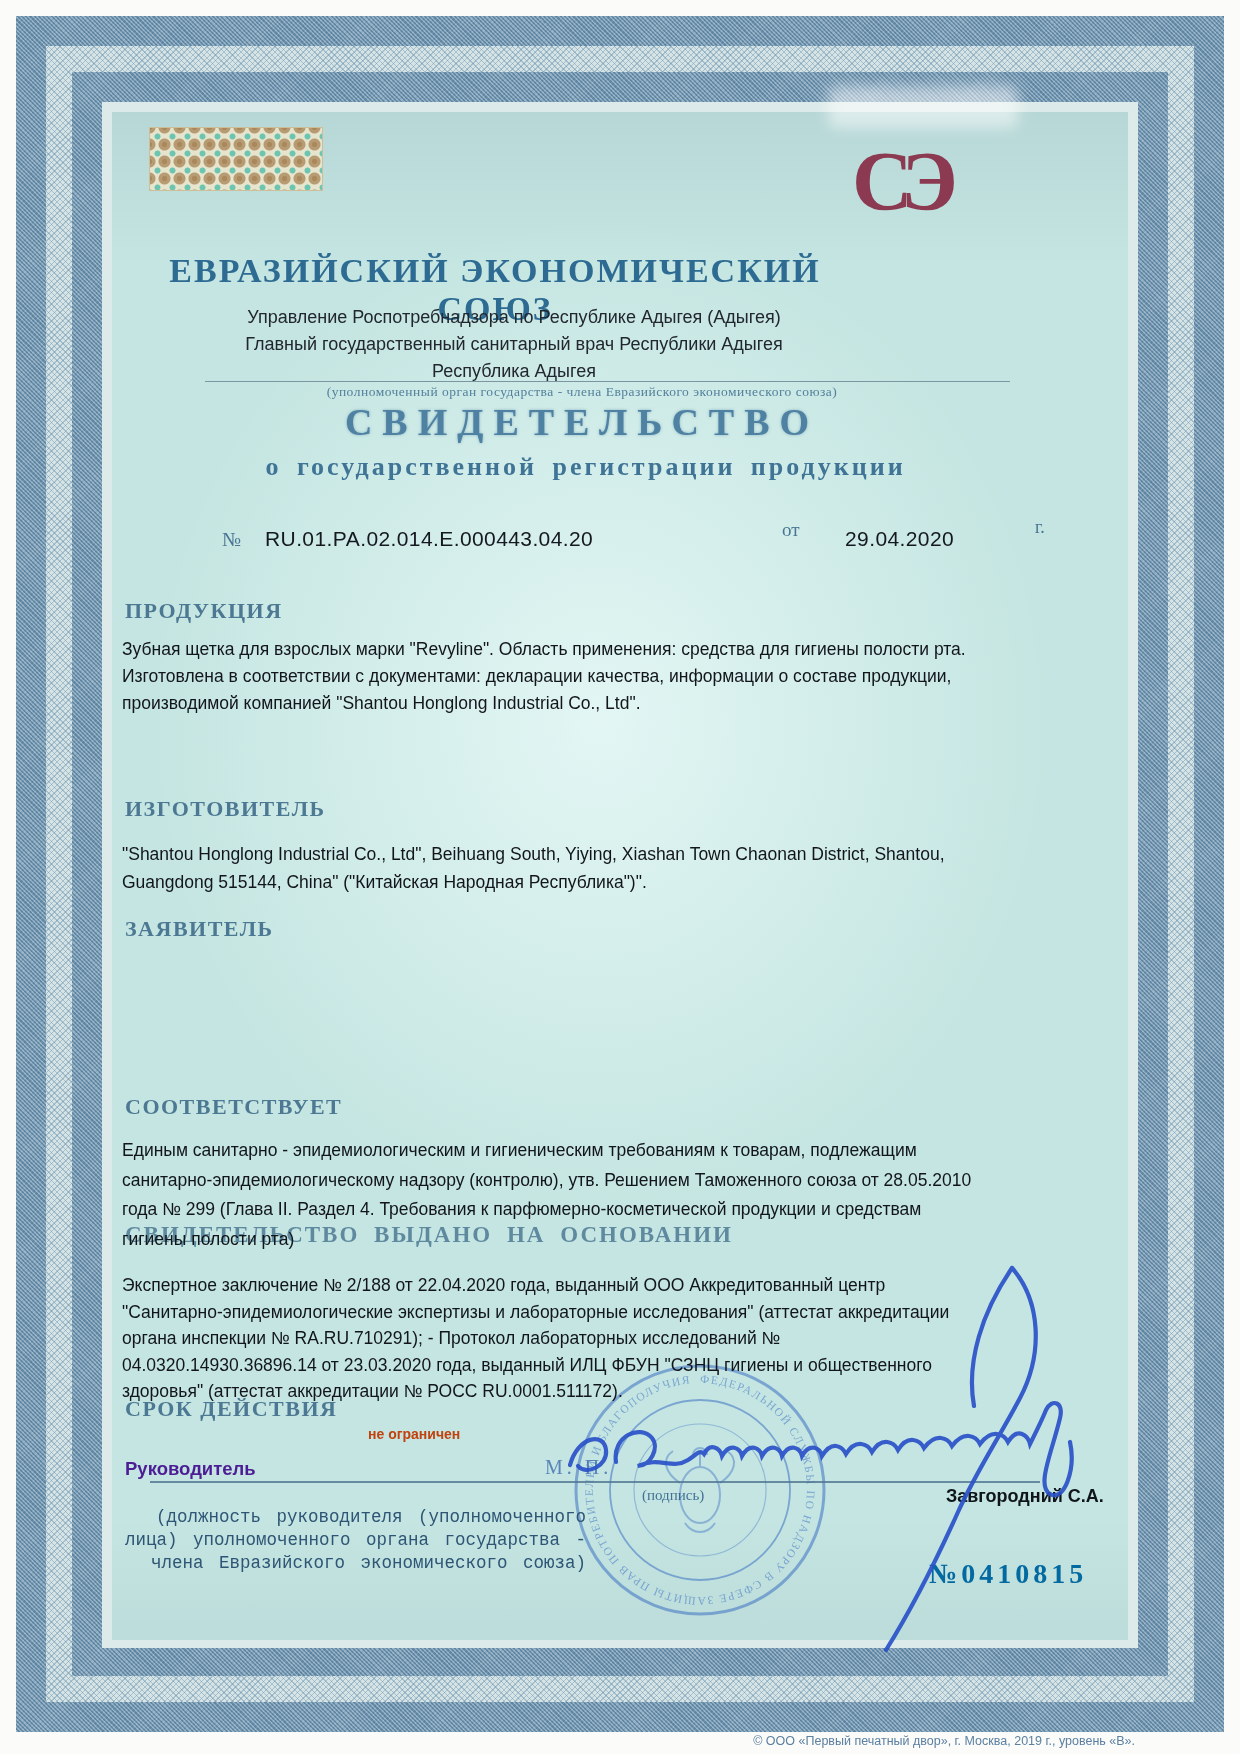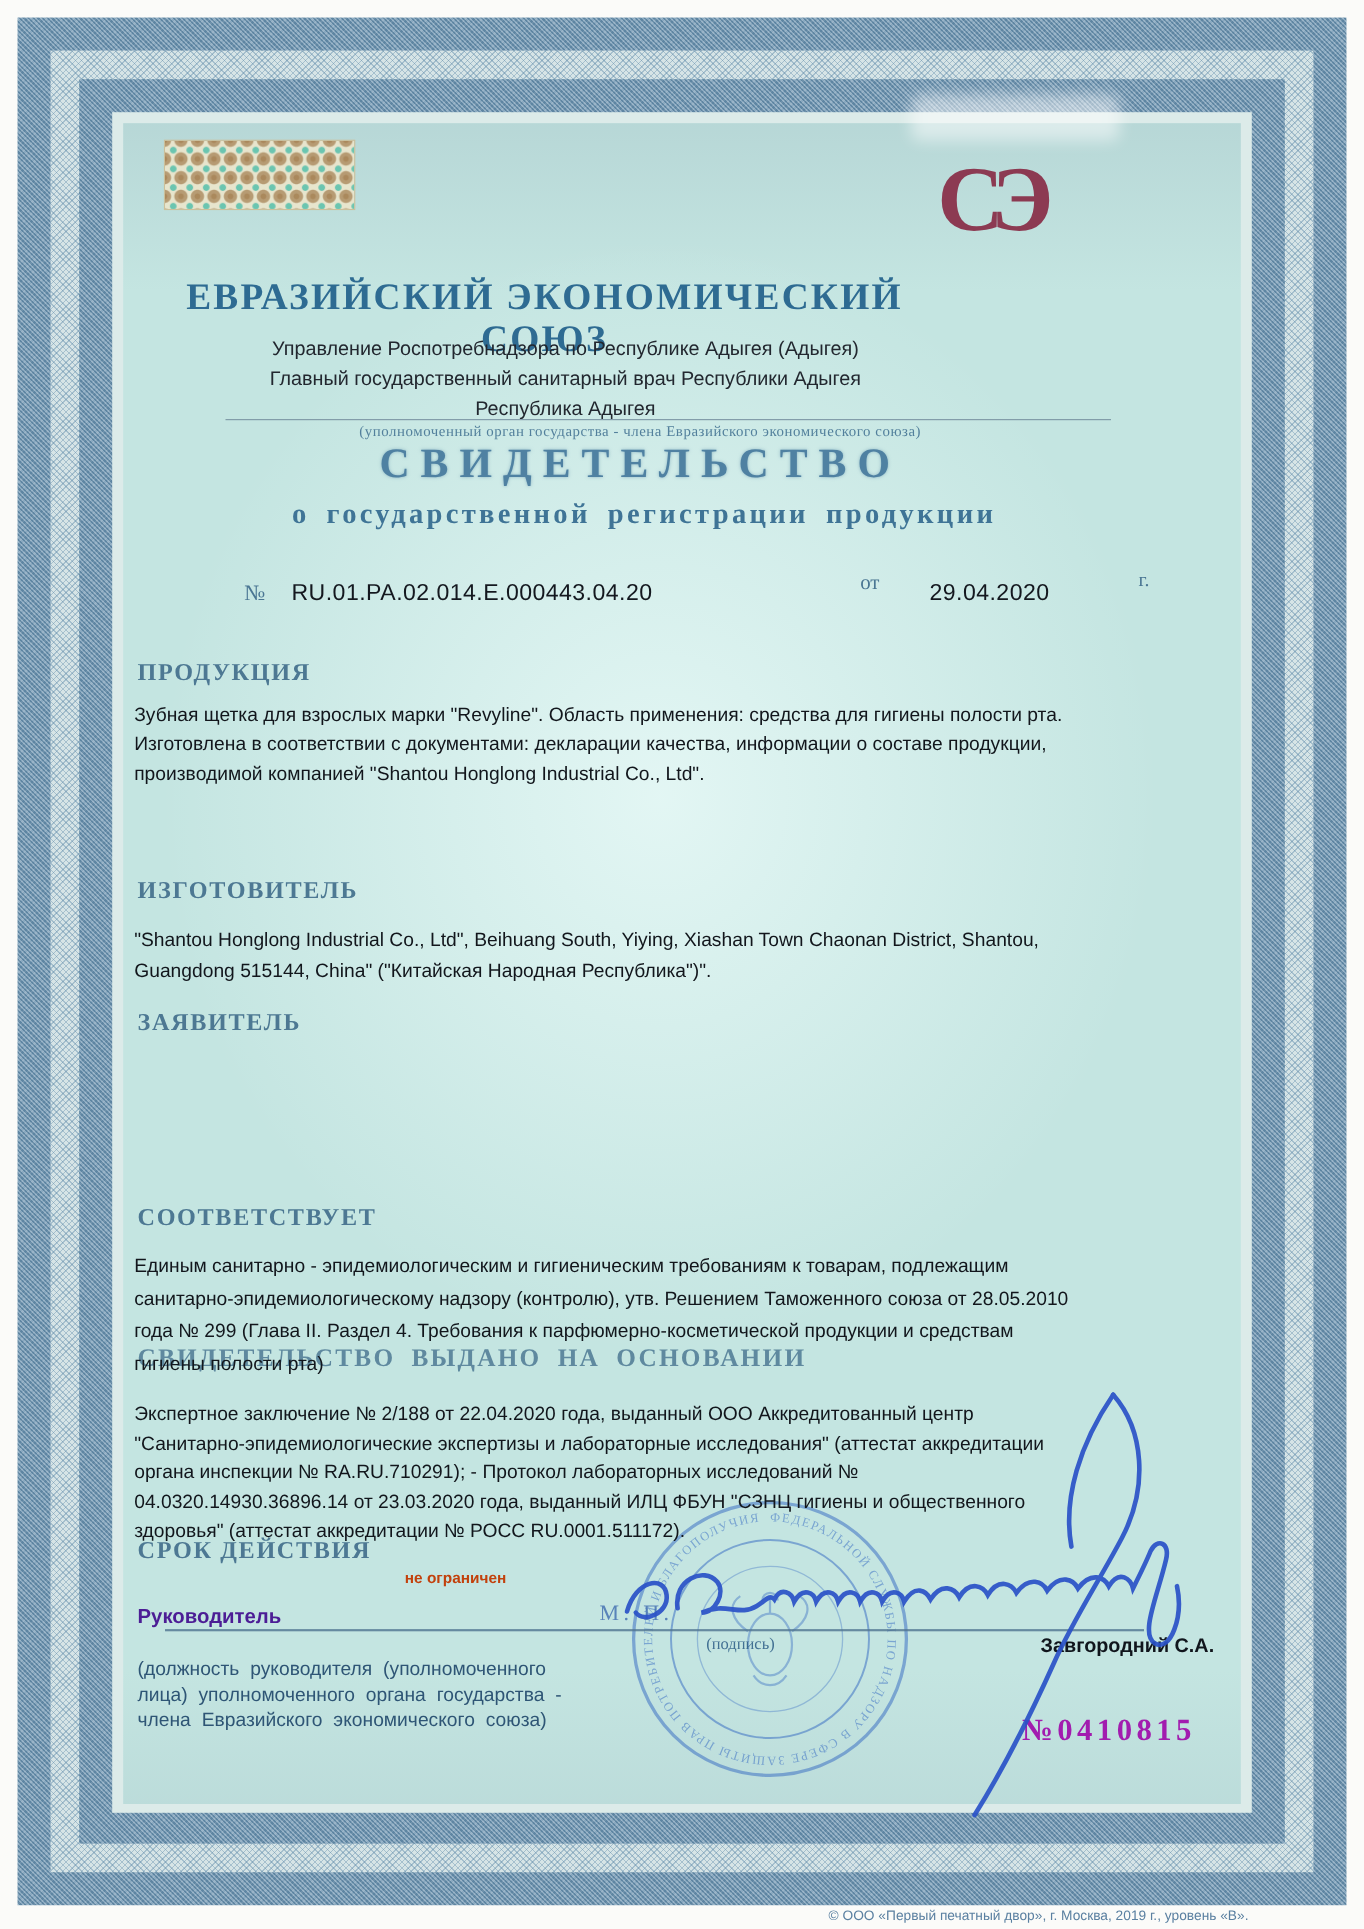--- a/index.html
+++ b/index.html
@@ -61,25 +61,25 @@
     font-family:"Liberation Serif",serif;font-weight:bold;font-size:26px;color:#3f7496;
     letter-spacing:3px;word-spacing:6px;}
 
   .reg-label{font-family:"Liberation Serif",serif;color:#4a7693;}
   .reg-value{color:#14181f;font-size:21px;letter-spacing:.4px;}
 
   .sec-h{position:absolute;left:125px;font-family:"Liberation Serif",serif;font-size:22px;
     color:#47738f;letter-spacing:1.5px;opacity:.95;font-weight:bold;}
   .body-txt{position:absolute;left:122px;color:#12161c;font-size:17.5px;}
 
-  .note{font-family:Liberation Sans, sans-serif;color:#2e5575;font-size:17.5px;line-height:23px;word-spacing:5px;}
+  .note{font-family:Liberation Mono, monospace;color:#2e5575;font-size:17.5px;line-height:23px;word-spacing:5px;text-align:right;}
   .note span{display:block;}
 
   .serial{left:929px;top:1558px;font-family:"Liberation Serif",serif;font-weight:bold;
-    font-size:28px;color:#a21caf;letter-spacing:4px;}
+    font-size:28px;color:#0369a1;letter-spacing:4px;}
   .footer{left:0;right:105px;top:1734px;text-align:right;font-size:12.5px;color:#5b80a1;z-index:9;}
 </style>
 </head>
 <body>
 
 <div class="page">
 
   <div class="band-outer"></div>
   <div class="band-light"></div>
   <div class="band-inner"></div>

